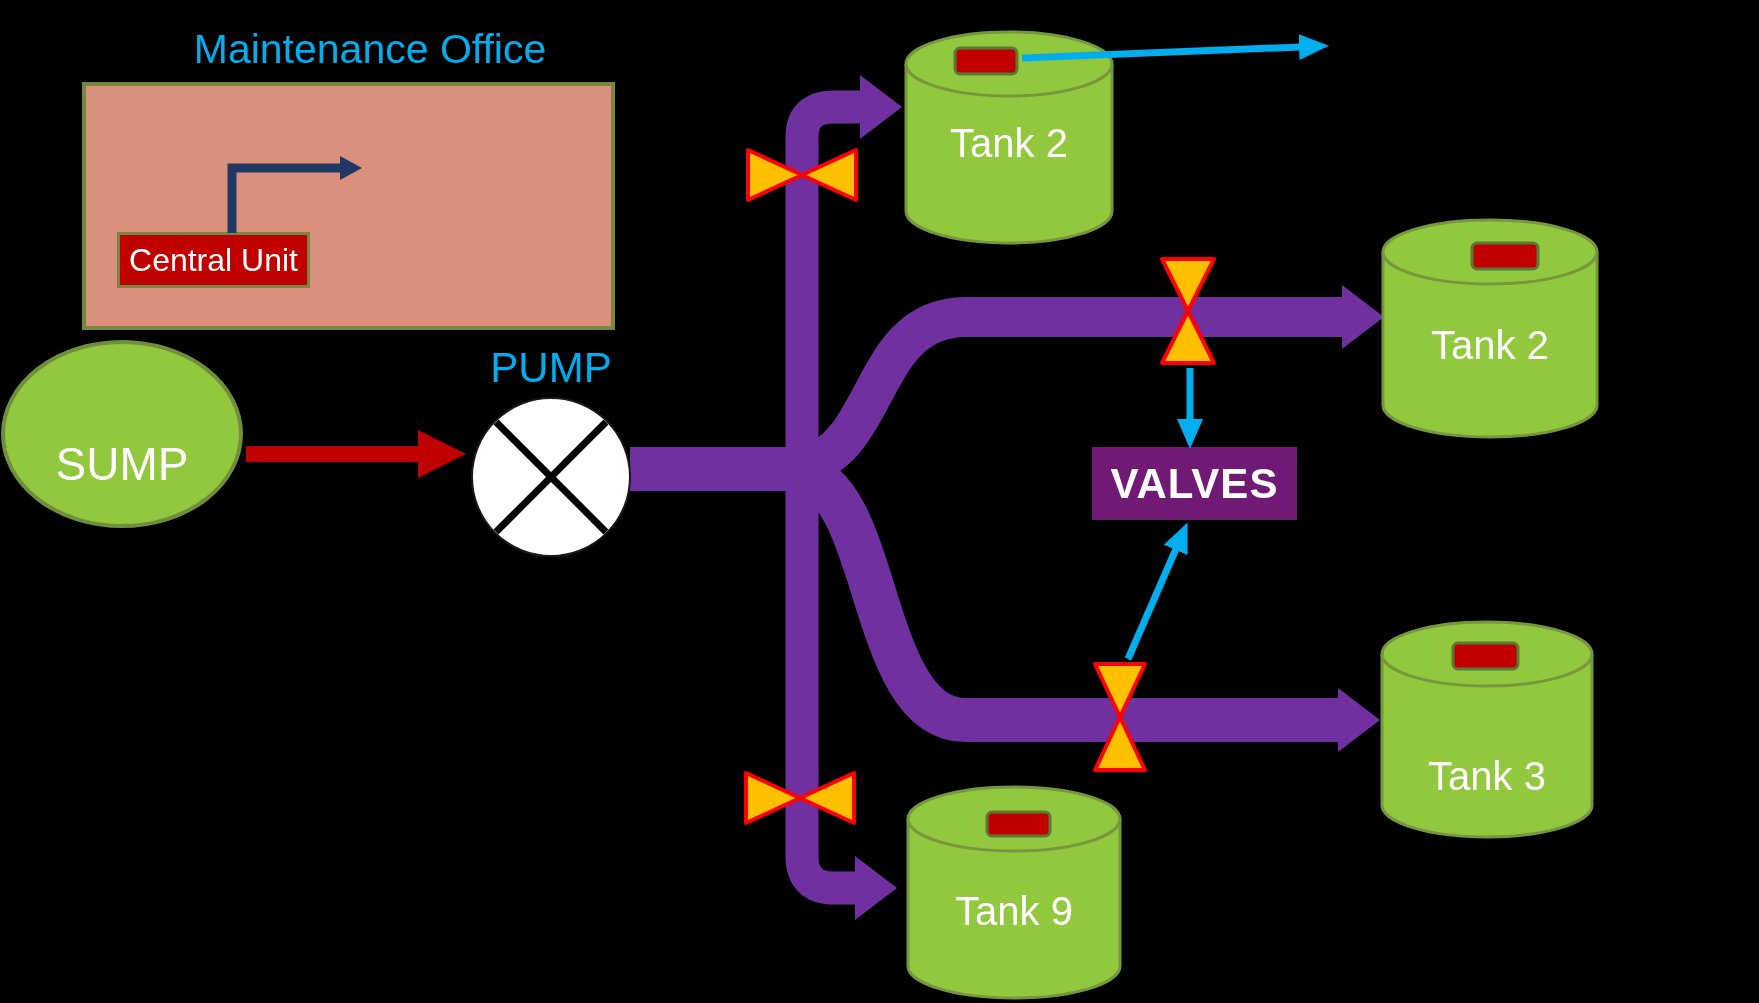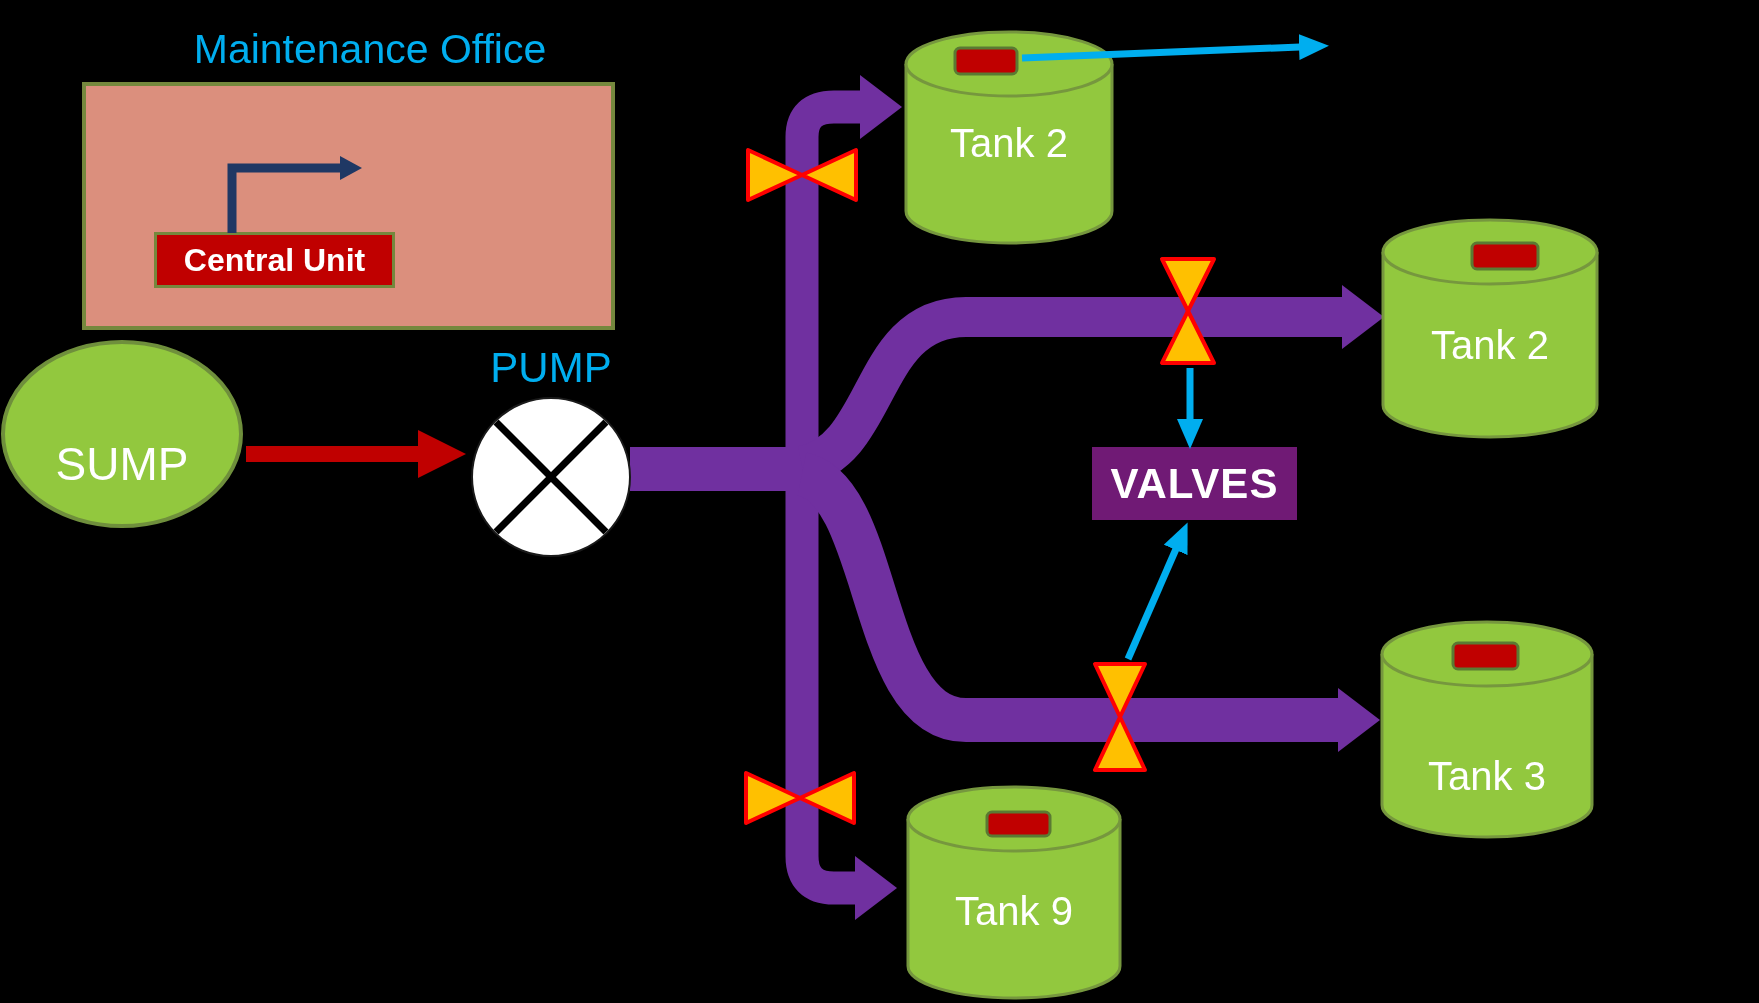--- a/index.html
+++ b/index.html
@@ -28,25 +28,25 @@
   .display-panel-box {
     left: 362px; top: 108px; width: 248px; height: 124px;
     background: #FFFF00;
     border: 4px solid #FF0000;
     display: flex; align-items: center; justify-content: center;
     text-align: center;
     color: #FF0000; font-weight: bold; font-size: 33px; line-height: 1.35;
     white-space: pre-line;
   }
   .central-unit-box {
-    left: 117px; top: 232px; width: 241px; height: 56px;
+    left: 117px; top: 232px; width: 193px; height: 56px;
     background: #C00000;
     border: 3px solid #75883D;
     display: flex; align-items: center; justify-content: center;
-    color: #FFFFFF; font-weight: bold; font-size: 32px; margin-left: 37px;
+    color: #FFFFFF; font-weight: normal; font-size: 32px;
   }
   .valves-box {
     left: 1092px; top: 447px; width: 205px; height: 73px;
     background: #701a75;
     display: flex; align-items: center; justify-content: center;
     color: #FFFFFF; font-weight: bold; font-size: 42px; letter-spacing: 1px;
   }
 
   
   #gfx { left: 0; top: 0; width: 1759px; height: 1003px; }

